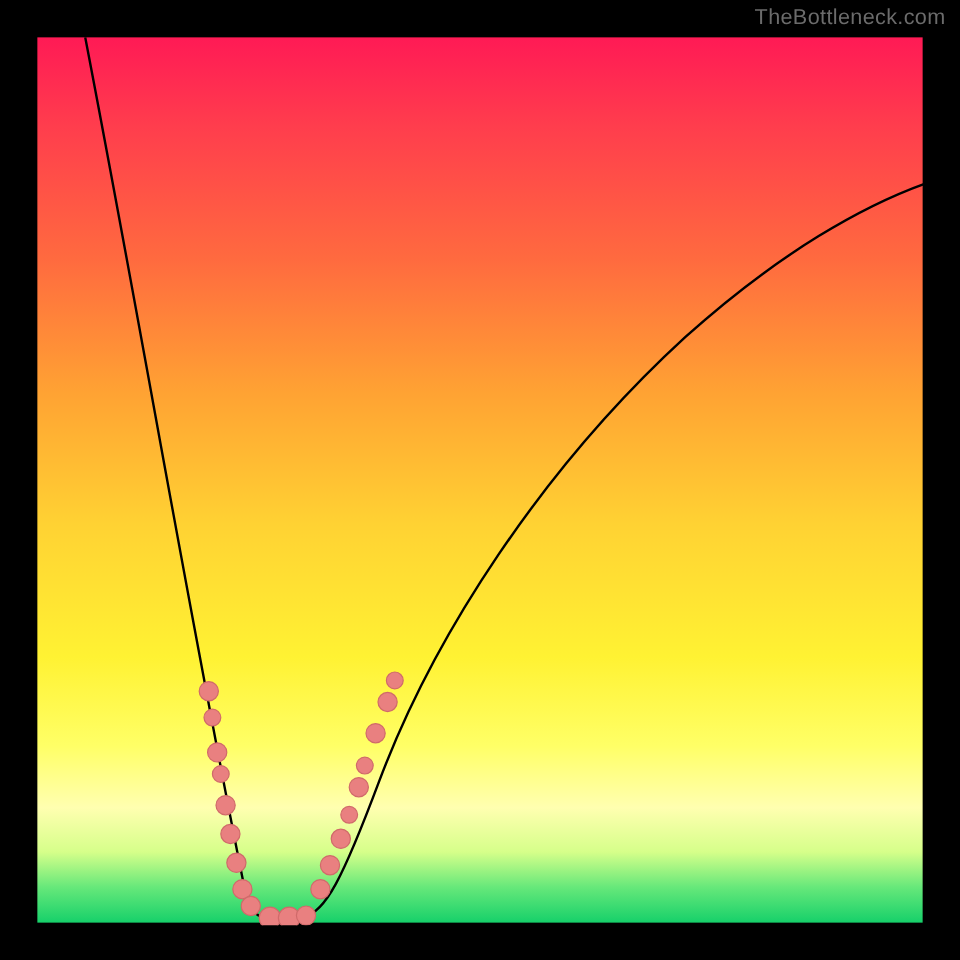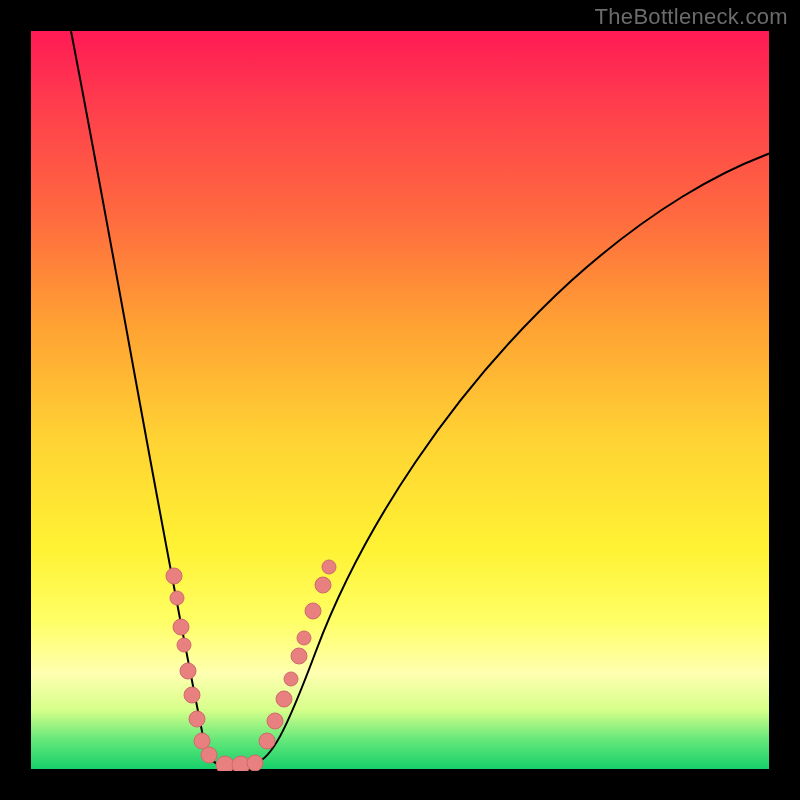--- a/index.html
+++ b/index.html
@@ -31,21 +31,21 @@
       #16d06a 100%
     );
     border: 1px solid #000;
     box-sizing: border-box;
   }
   .watermark {
     position: absolute;
     top: 4px;
     right: 12px;
     color: #6b6b6b;
-    font-size: 22px;
+    font-size: 18px;
     font-weight: 500;
     letter-spacing: 0.3px;
     z-index: 20;
   }
   svg.plot {
     position: absolute;
     left: 0; top: 0;
     width: 740px;
     height: 740px;
     z-index: 10;

